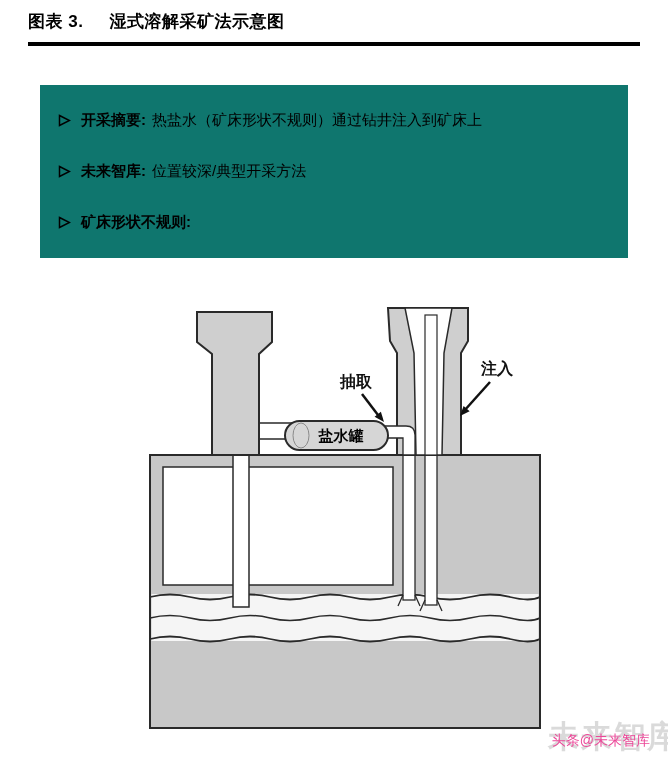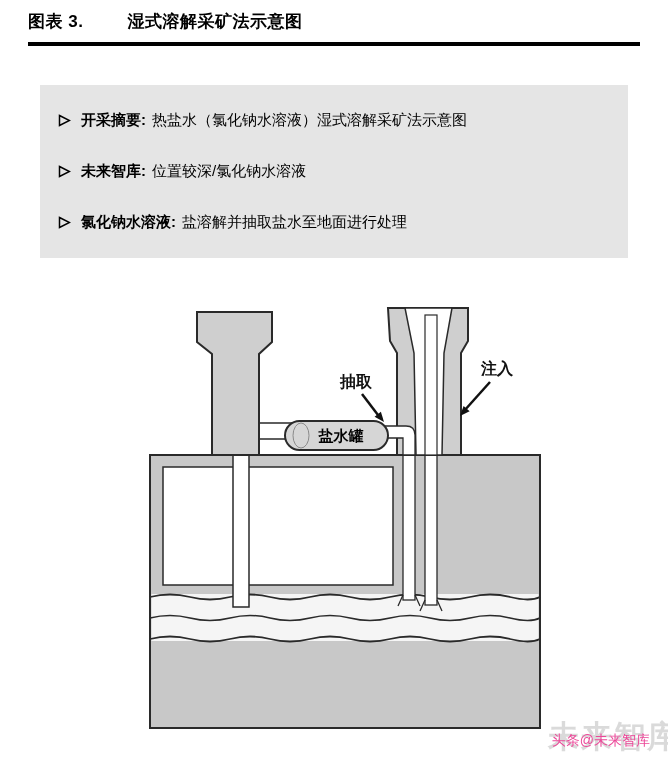--- a/index.html
+++ b/index.html
@@ -5,25 +5,25 @@
   * { margin:0; padding:0; box-sizing:border-box; }
   html,body { background:#ffffff; }
   body { font-family:"Liberation Sans","DejaVu Sans",sans-serif; }
   .page { position:relative; width:668px; height:762px; background:#ffffff; overflow:hidden; }
 
   .figure-header {
     position:absolute; left:28px; top:10px; width:612px;
     padding-bottom:9px; border-bottom:4px solid #000;
     font-size:17px; font-weight:700; color:#000; letter-spacing:0.5px;
   }
-  .figure-title { margin-left:44px; }
+  .figure-title { margin-left:26px; }
 
   .summary-box {
     position:absolute; left:40px; top:85px; width:588px; height:173px;
-    background:#e5e5e5; padding:10px 14px;
+    background:#0f766e; padding:10px 14px;
     display:flex; flex-direction:column; justify-content:space-around;
   }
   .summary-item { display:flex; align-items:center; font-size:15px; color:#000; white-space:nowrap; }
   .bullet-icon { flex:0 0 auto; margin:0 10px 0 4px; display:block; }
   .item-label { font-weight:700; margin-right:6px; }
 
   .diagram-wrap { position:absolute; left:135px; top:295px; width:430px; height:445px; }
   svg text { font-family:"Liberation Sans","DejaVu Sans",sans-serif; }
 
   .watermark-ghost {
@@ -41,38 +41,37 @@
     <span>图表 3.</span><span class="figure-title">湿式溶解采矿法示意图</span>
   </div>
 
   <div class="summary-box">
 
     <div class="summary-item">
       <svg class="bullet-icon" width="13" height="13" viewBox="0 0 13 13">
           <path d="M1.5,1.5 L11.5,6.5 L1.5,11.5 Z" fill="none" stroke="#000" stroke-width="1.5"></path>
         </svg>
       <span class="item-label">开采摘要:</span>
-      <span class="item-text">热盐水（氯化钠水溶液）湿式溶解采矿法示意图</span>
+      <span class="item-text">热盐水（矿床形状不规则）通过钻井注入到矿床上</span>
     </div>
 
     <div class="summary-item">
       <svg class="bullet-icon" width="13" height="13" viewBox="0 0 13 13">
           <path d="M1.5,1.5 L11.5,6.5 L1.5,11.5 Z" fill="none" stroke="#000" stroke-width="1.5"></path>
         </svg>
       <span class="item-label">未来智库:</span>
-      <span class="item-text">位置较深/氯化钠水溶液</span>
+      <span class="item-text">位置较深/典型开采方法</span>
     </div>
 
 
     <div class="summary-item">
       <svg class="bullet-icon" width="13" height="13" viewBox="0 0 13 13">
           <path d="M1.5,1.5 L11.5,6.5 L1.5,11.5 Z" fill="none" stroke="#000" stroke-width="1.5"></path>
         </svg>
-      <span class="item-label">氯化钠水溶液:</span>
-      <span class="item-text">盐溶解并抽取盐水至地面进行处理</span>
+      <span class="item-label">矿床形状不规则:</span>
     </div>
 
   </div>
 
   <div class="diagram-wrap">
     <svg width="430" height="445" viewBox="0 0 430 445">
 
       <rect x="15" y="160" width="390" height="273" fill="#c8c8c8" stroke="#2a2a2a" stroke-width="2"></rect>
 
       <rect x="28" y="172" width="230" height="118" fill="#ffffff" stroke="#2a2a2a" stroke-width="1.5"></rect>

